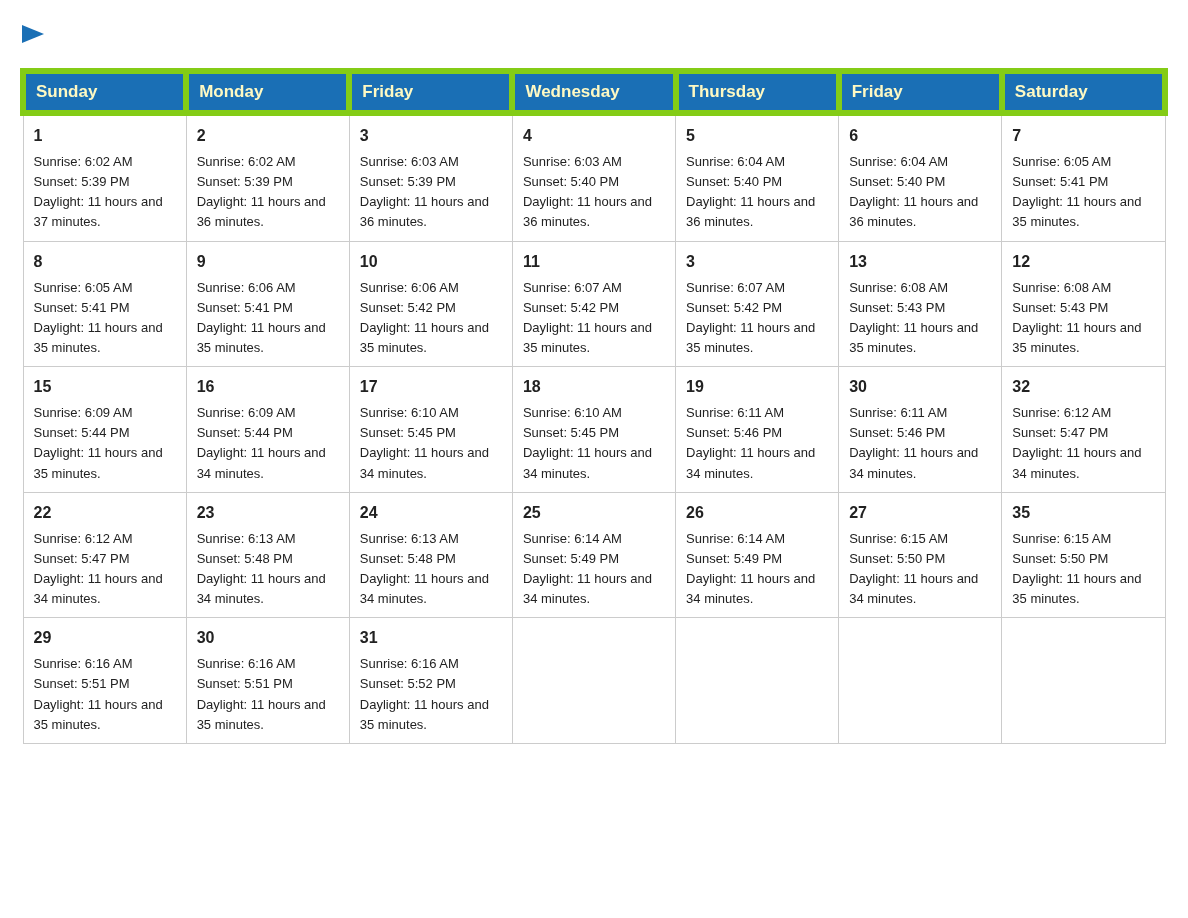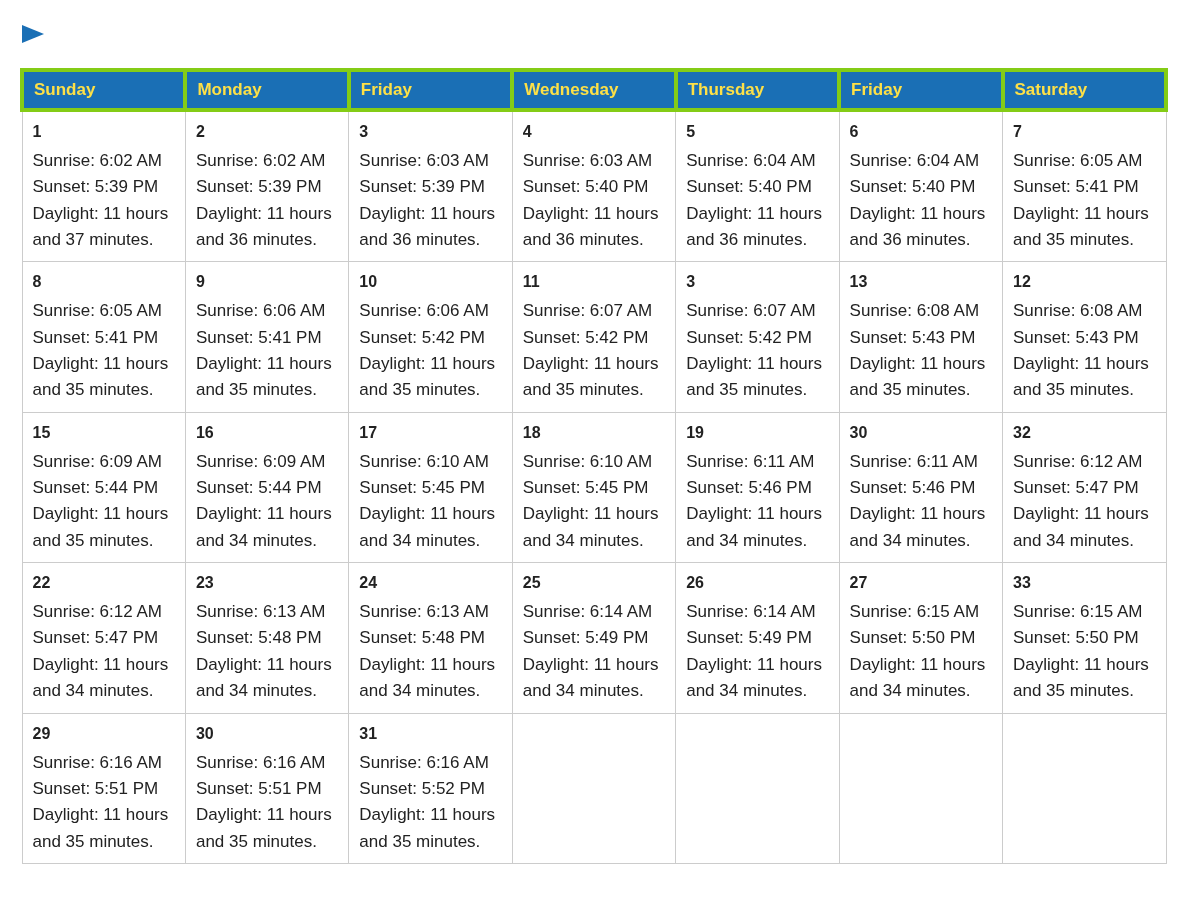--- a/index.html
+++ b/index.html
@@ -35,45 +35,45 @@
       color: #444;
       margin-top: 4px;
     }
     .calendar-table {
       width: 100%;
       border-collapse: collapse;
       border: 1px solid #aaa;
     }
     .calendar-table th {
       background-color: #1a6fb5;
-      color: #fde047;
+      color: #fef9c3;
       font-size: 17px;
       font-weight: bold;
       padding: 8px 10px;
       text-align: left;
-      border: 4px solid #84cc16;
+      border: 6px solid #84cc16;
     }
     .calendar-table td {
       vertical-align: top;
       padding: 8px 10px;
       border: 1px solid #ccc;
       width: calc(100% / 7);
       min-height: 100px;
       font-size: 13px;
       color: #222;
       line-height: 1.5;
     }
     .day-number {
       font-size: 16px;
       font-weight: bold;
       display: block;
       margin-bottom: 4px;
     }
     .cell-info {
-      font-size: 17px;
+      font-size: 13px;
       color: #222;
       line-height: 1.55;
     }
     .empty-cell {
       background: #fff;
     }
     .logo-text-block {
       display: flex;
       flex-direction: column;
       line-height: 1;
@@ -234,21 +234,21 @@
       </td>
         <td>
         <span class="day-number">26</span>
         <span class="cell-info">Sunrise: 6:14 AM<br>Sunset: 5:49 PM<br>Daylight: 11 hours and 34 minutes.</span>
       </td>
         <td>
         <span class="day-number">27</span>
         <span class="cell-info">Sunrise: 6:15 AM<br>Sunset: 5:50 PM<br>Daylight: 11 hours and 34 minutes.</span>
       </td>
         <td>
-        <span class="day-number">33</span>
+        <span class="day-number">35</span>
         <span class="cell-info">Sunrise: 6:15 AM<br>Sunset: 5:50 PM<br>Daylight: 11 hours and 35 minutes.</span>
       </td>
       </tr>
       <tr>
         <td>
         <span class="day-number">29</span>
         <span class="cell-info">Sunrise: 6:16 AM<br>Sunset: 5:51 PM<br>Daylight: 11 hours and 35 minutes.</span>
       </td>
         <td>
         <span class="day-number">30</span>

